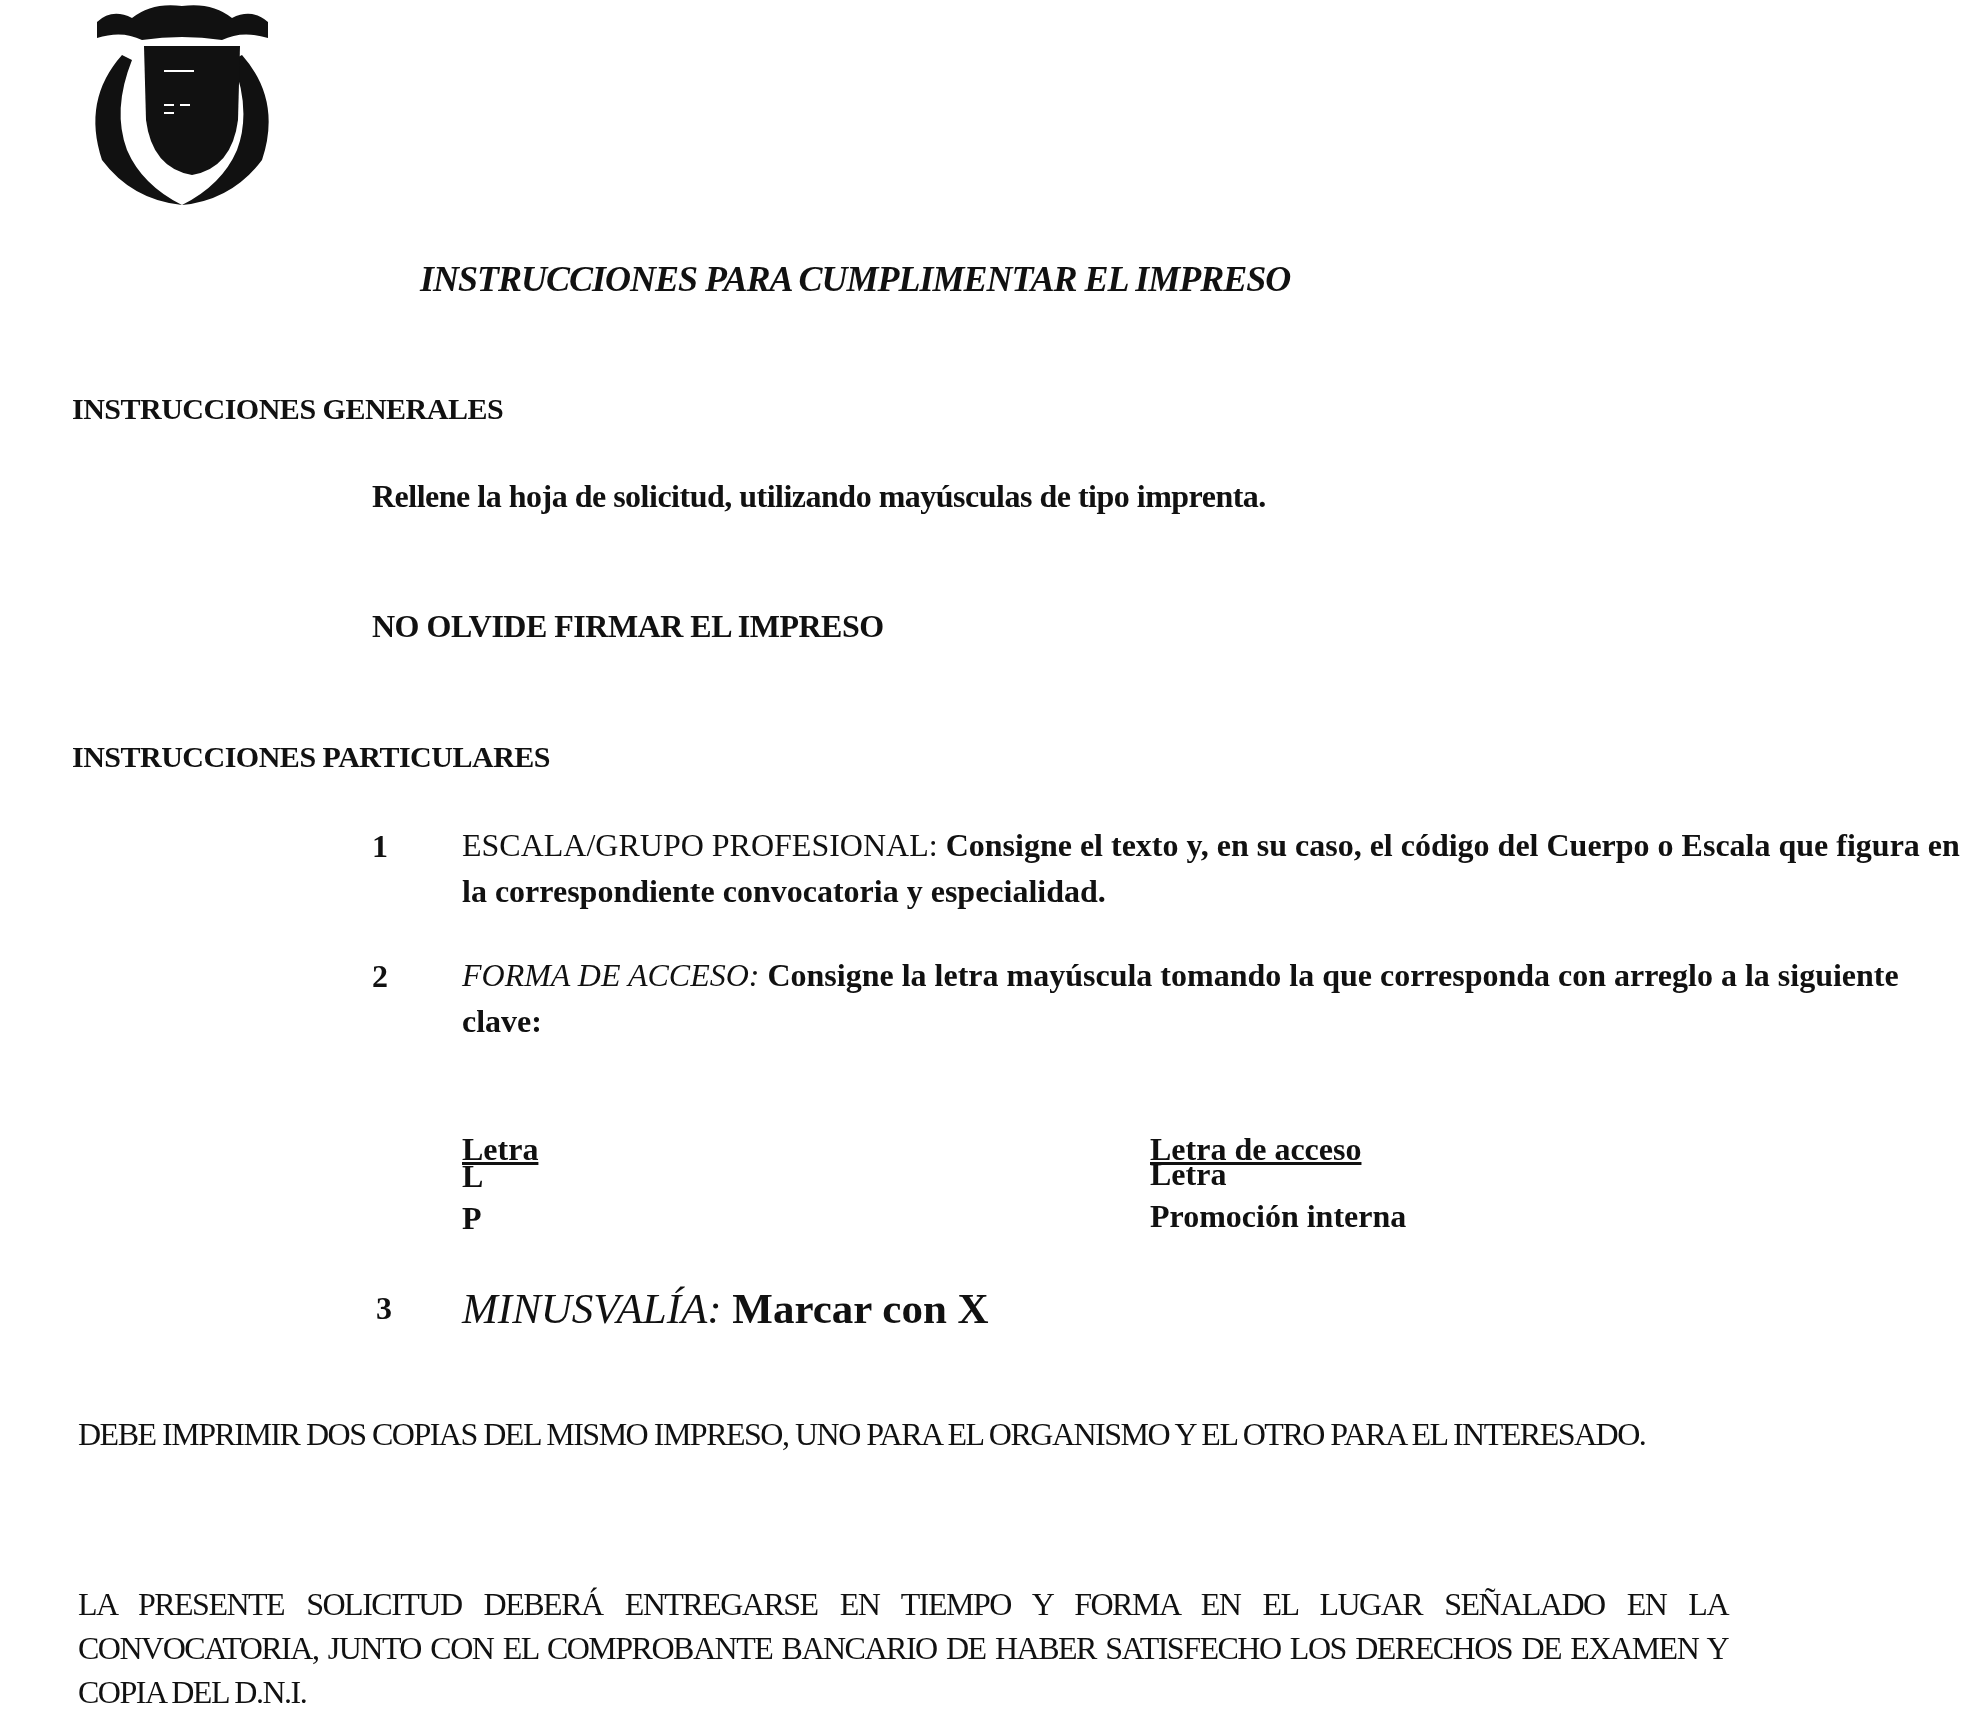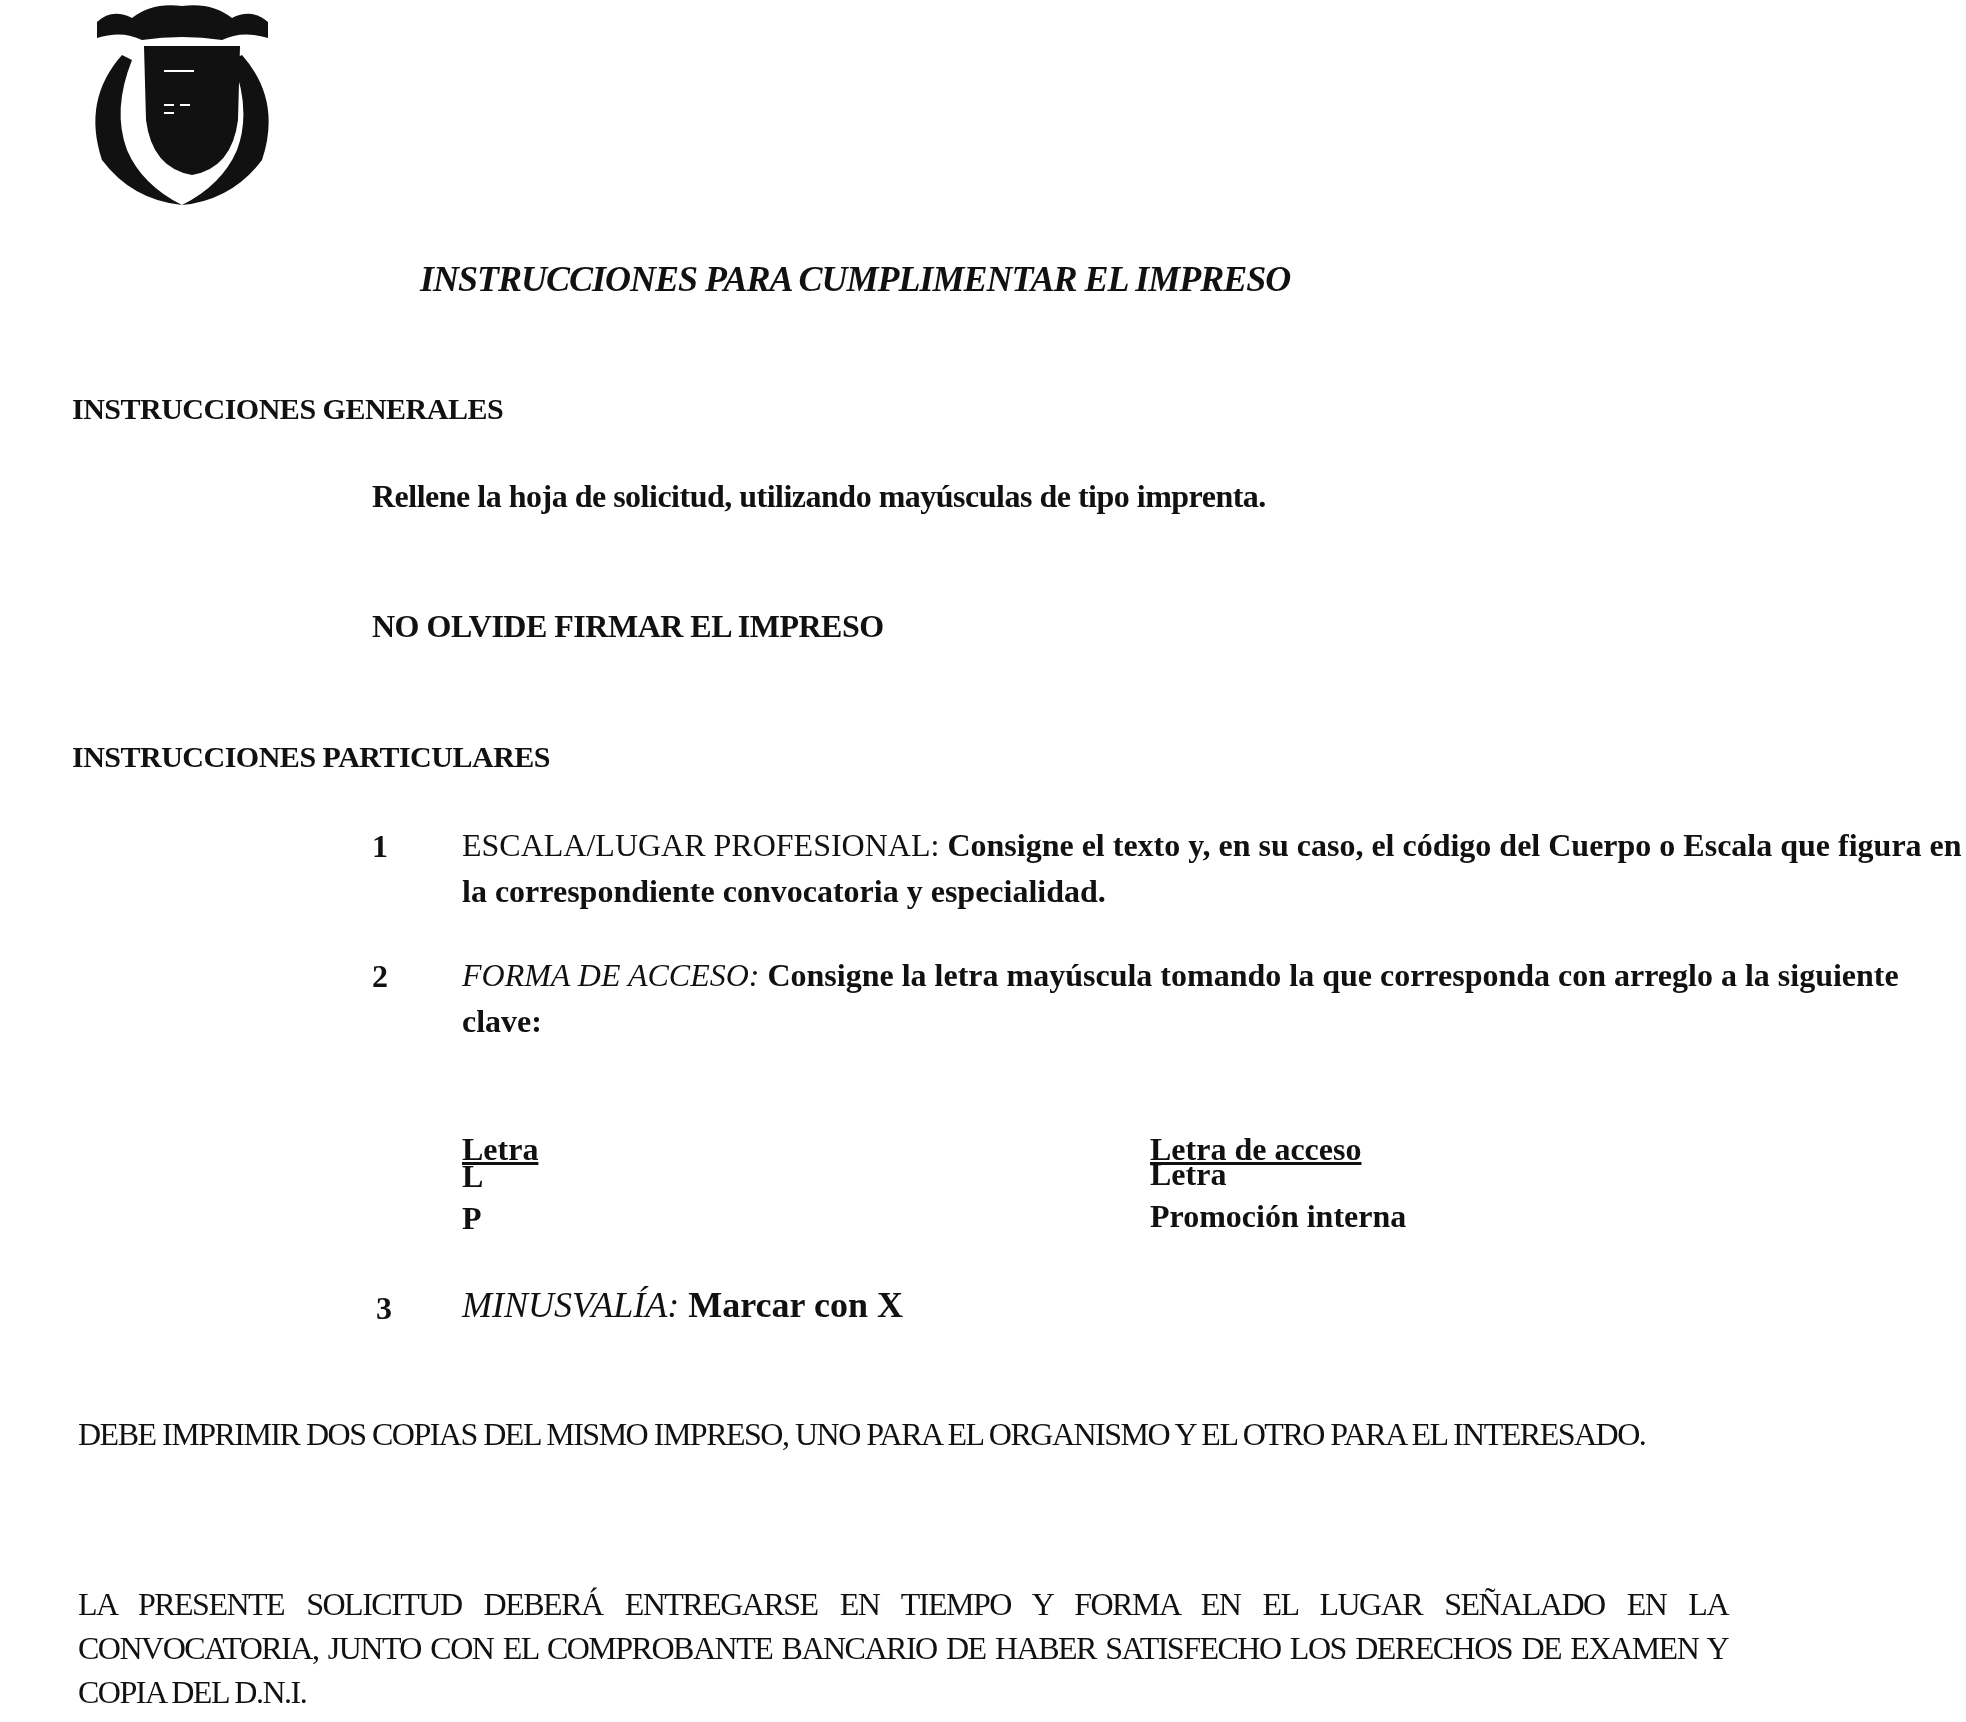--- a/index.html
+++ b/index.html
@@ -19,21 +19,21 @@
     .item-num { font-size: 32px; font-weight: bold; }
     .item-text { font-size: 32px; line-height: 46px; white-space: normal; width: 1520px; }
     .item-text .lbl { font-weight: normal; }
     .item-text .lbl-it { font-style: italic; font-weight: normal; }
     .item-text .b { font-weight: bold; }
     .n1 { left: 372px; top: 828px; }
     .t1 { left: 462px; top: 822px; }
     .n2 { left: 372px; top: 958px; }
     .t2 { left: 462px; top: 952px; }
     .n3 { left: 376px; top: 1290px; }
-    .t3 { left: 462px; top: 1284px; font-size: 36px; }
+    .t3 { left: 462px; top: 1284px; font-size: 43px; }
     .tbl-h { font-size: 32px; font-weight: bold; text-decoration: underline; text-decoration-thickness: 3px; margin-top: 45px; }
     .tbl-c { font-size: 32px; font-weight: bold; }
     .th1 { left: 462px; top: 1086px; }
     .th2 { left: 1150px; top: 1086px; }
     .r1a { left: 462px; top: 1158px; }
     .r1b { left: 1150px; top: 1156px; }
     .r2a { left: 462px; top: 1200px; }
     .r2b { left: 1150px; top: 1198px; }
     .notice { font-size: 32px; letter-spacing: -1.5px; text-decoration-thickness: 2px; line-height: 44px; white-space: normal; }
     .notice1 { left: 78px; top: 1412px; width: 1580px; }
@@ -62,21 +62,21 @@
 <div class="abs doc-title">INSTRUCCIONES PARA CUMPLIMENTAR EL IMPRESO</div>
 
 <div class="abs h-section gen-title">INSTRUCCIONES GENERALES</div>
 <div class="abs bold-line rellene">Rellene la hoja de solicitud, utilizando mayúsculas de tipo imprenta.</div>
 <div class="abs bold-line noolvide">NO OLVIDE FIRMAR EL IMPRESO</div>
 
 <div class="abs h-section part-title">INSTRUCCIONES PARTICULARES</div>
 
 <div class="abs item-num n1">1</div>
 <div class="abs item-text t1">
-  <span class="lbl">ESCALA/LUGAR PROFESIONAL:</span>
+  <span class="lbl">ESCALA/GRUPO PROFESIONAL:</span>
   <span class="b">Consigne el texto y, en su caso, el código del Cuerpo o Escala que figura en la correspondiente convocatoria y especialidad.</span>
 </div>
 
 <div class="abs item-num n2">2</div>
 <div class="abs item-text t2">
   <span class="lbl-it">FORMA DE ACCESO:</span>
   <span class="b">Consigne la letra mayúscula tomando la que corresponda con arreglo a la siguiente clave:</span>
 </div>
 
 <div class="abs tbl-h th1">Letra</div>

